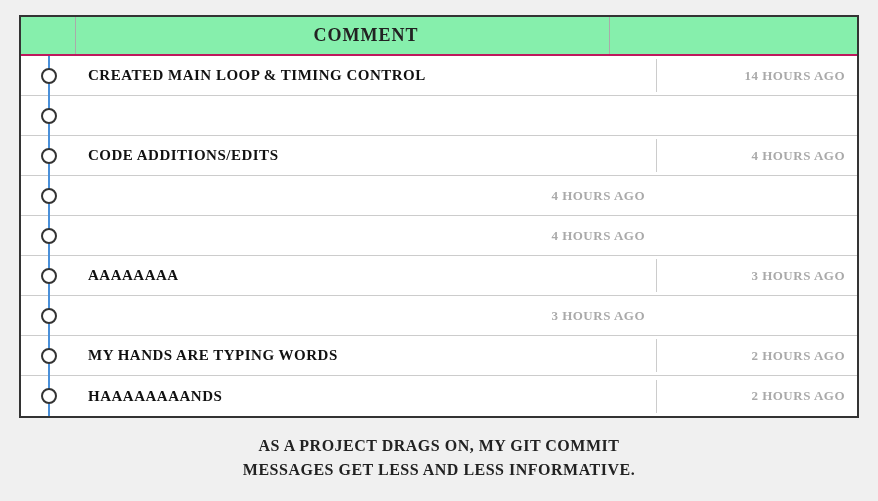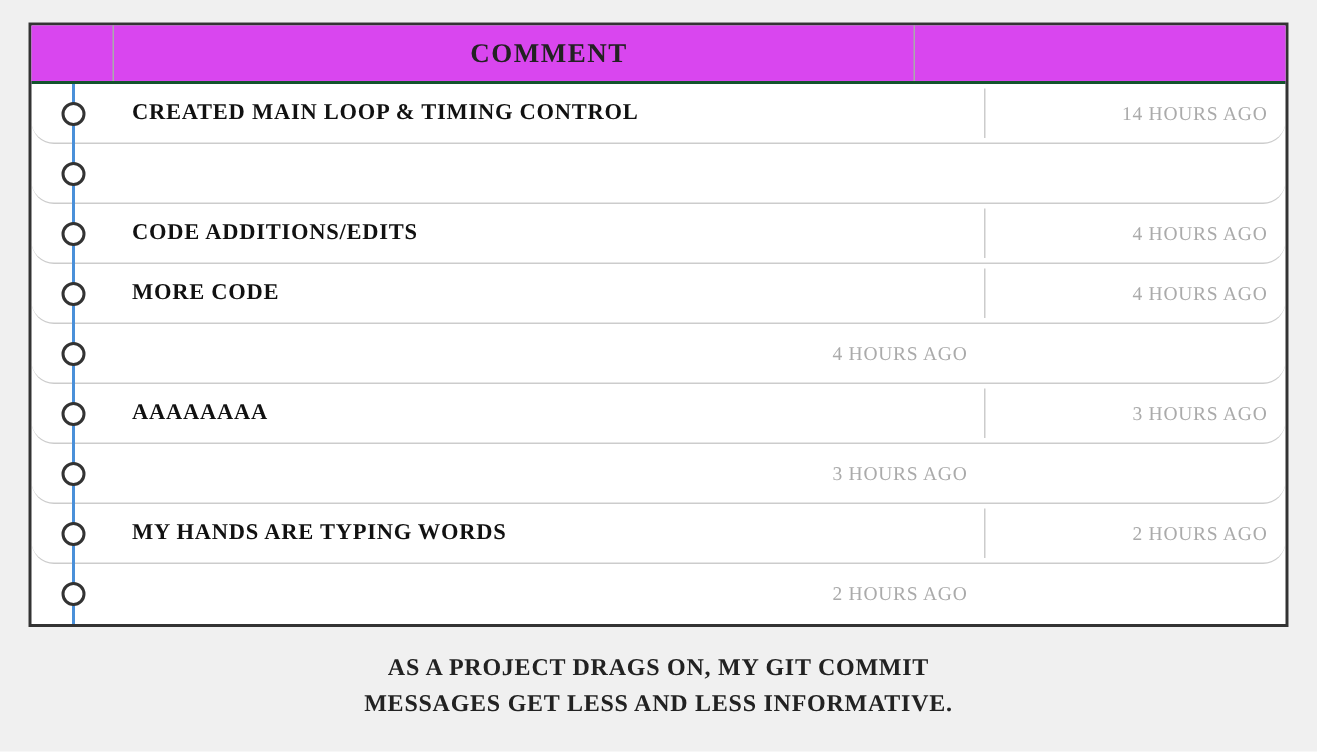--- a/index.html
+++ b/index.html
@@ -22,22 +22,22 @@
 
     .table-wrapper {
       border: 2px solid #333;
       background: white;
       margin-bottom: 12px;
     }
 
     .table-header {
       display: grid;
       grid-template-columns: 55px 1fr 200px;
-      border-bottom: 2px solid #14532d;
-      background: #d946ef;
+      border-bottom: 2px solid #be185d;
+      background: #86efac;
       gap: 47px;
     }
 
     .table-header .col-empty {
       border-right: 1px solid #aaa;
     }
 
     .table-header .col-comment,
     .table-header .col-date {
       text-align: center;
@@ -56,21 +56,20 @@
     .table-body {
       position: relative;
     }
 
     .commit-row {
       display: grid;
       grid-template-columns: 55px 1fr 200px;
       border-bottom: 1px solid #ccc;
       align-items: center;
       min-height: 40px;
-      border-radius: 15px;
     }
 
     .commit-row:last-child {
       border-bottom: none;
     }
 
     .col-dot {
       display: flex;
       justify-content: center;
       align-items: center;
@@ -98,20 +97,21 @@
       border-right: 1px solid #ccc;
     }
 
     .col-date-text {
       padding: 8px 12px;
       font-size: 13px;
       color: #aaa;
       text-transform: uppercase;
       letter-spacing: 0.5px;
       text-align: right;
+      font-weight: bold;
     }
 
     
     .line-track {
       position: absolute;
       left: 27px;
       top: 0;
       bottom: 0;
       width: 2px;
       background: #4a90d9;
@@ -157,21 +157,20 @@
       <div class="col-dot">
         <div class="dot-circle"></div>
       </div>
       <div class="col-comment-text">Code additions/edits</div>
       <div class="col-date-text">4 Hours Ago</div>
     </div>
         <div class="commit-row">
       <div class="col-dot">
         <div class="dot-circle"></div>
       </div>
-      <div class="col-comment-text">More code</div>
       <div class="col-date-text">4 Hours Ago</div>
     </div>
         <div class="commit-row">
       <div class="col-dot">
         <div class="dot-circle"></div>
       </div>
       <div class="col-date-text">4 Hours Ago</div>
     </div>
         <div class="commit-row">
       <div class="col-dot">
@@ -190,20 +189,21 @@
       <div class="col-dot">
         <div class="dot-circle"></div>
       </div>
       <div class="col-comment-text">My hands are typing words</div>
       <div class="col-date-text">2 Hours Ago</div>
     </div>
         <div class="commit-row">
       <div class="col-dot">
         <div class="dot-circle"></div>
       </div>
+      <div class="col-comment-text">Haaaaaaaands</div>
       <div class="col-date-text">2 Hours Ago</div>
     </div>
       </div>
   </div>
   <div class="caption">
     <span>As a project drags on, my git commit</span><br>
     <span>messages get less and less informative.</span>
   </div>
 </div>
 

